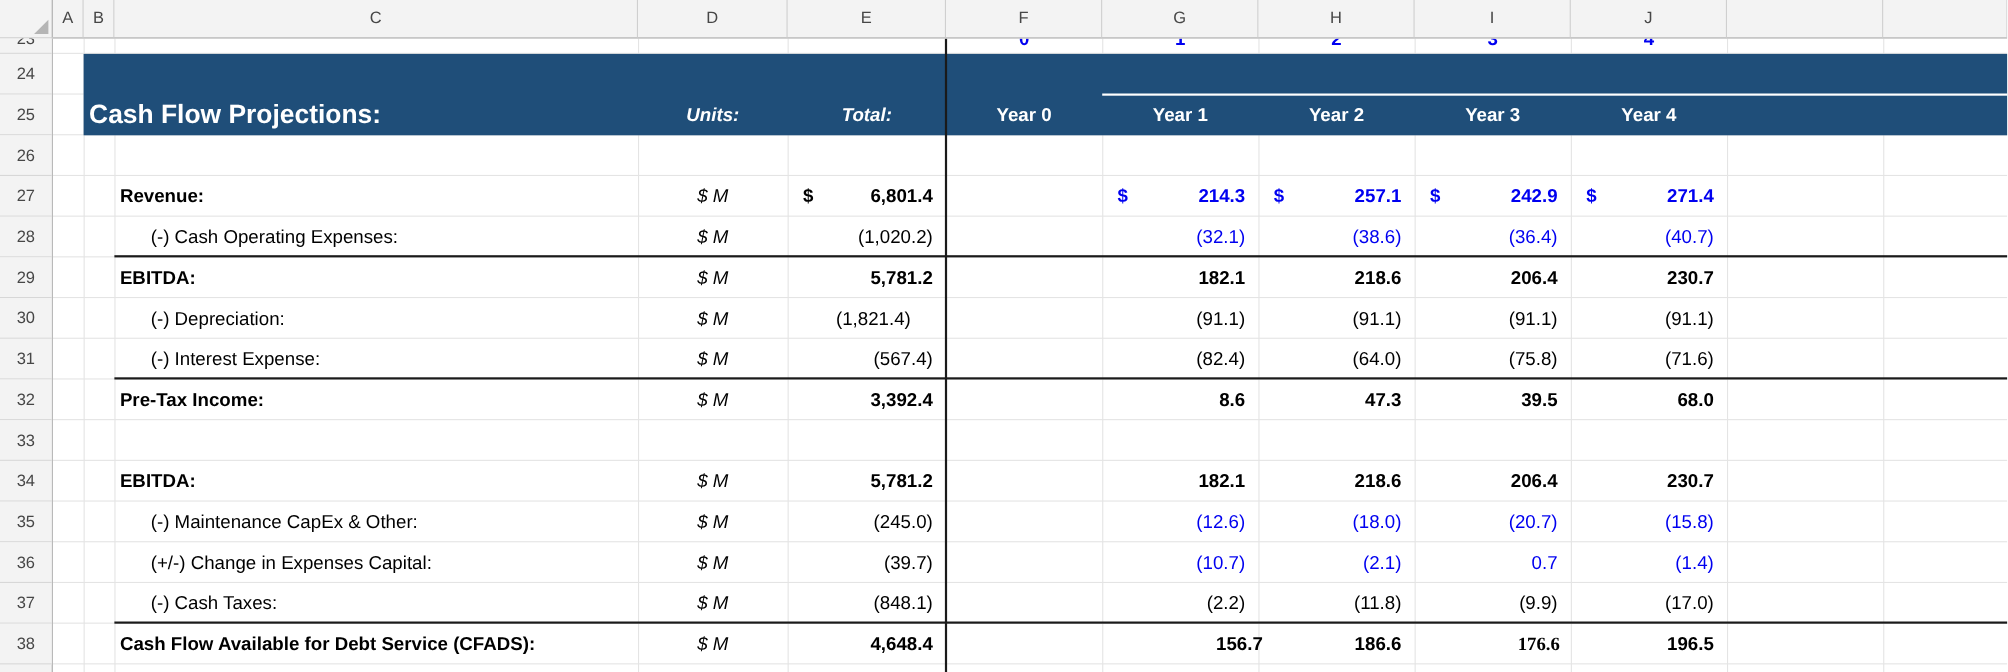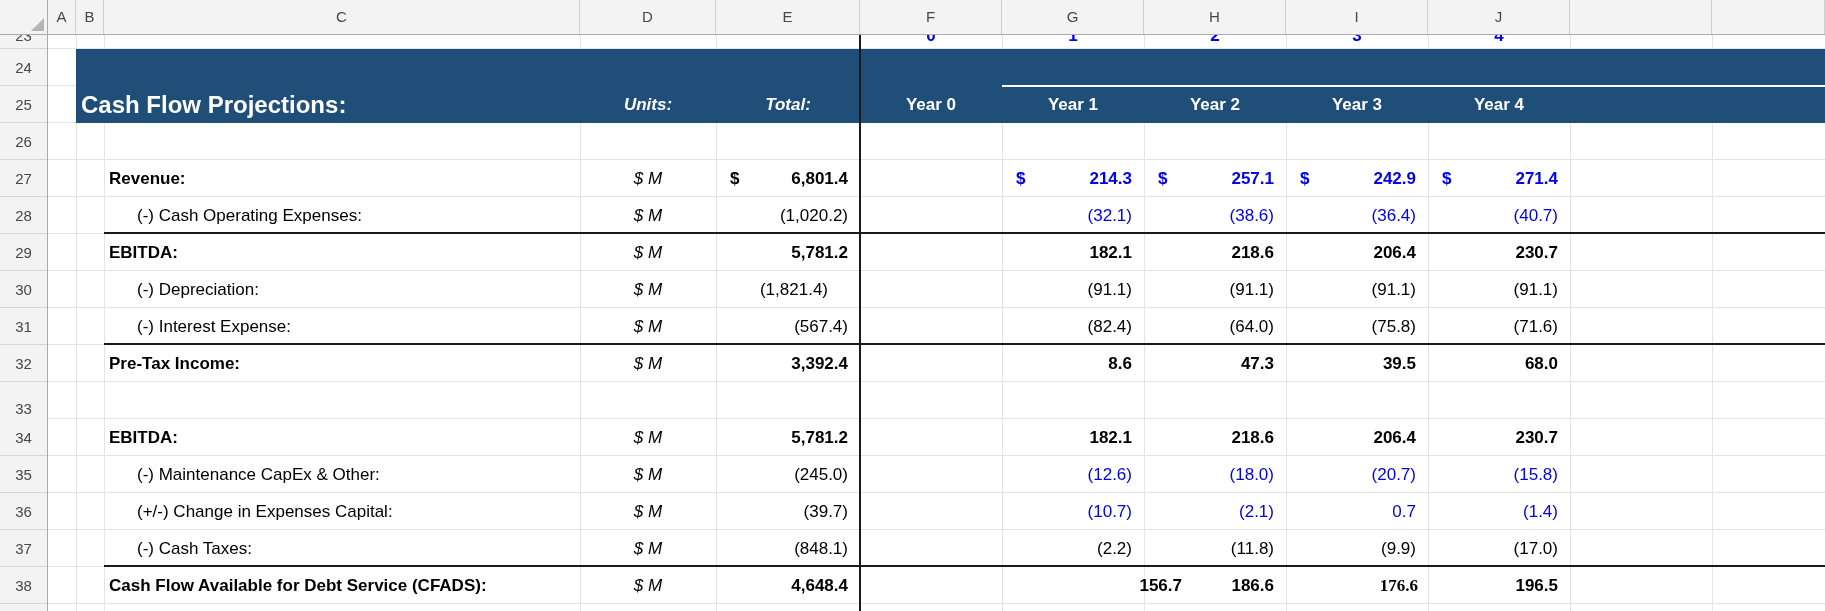--- a/index.html
+++ b/index.html
@@ -291,21 +291,21 @@
       </div>
       <div class="cell num" style="left: 1428px; width: 142px; top: 530px; height: 37px;">
         <div>(17.0)</div>
       </div>
       <div class="sumline" style="top: 565px;"></div>
       <div class="cell lbl bold" style="left: 104px; width: 476px; top: 567px; height: 37px;">Cash Flow Available for Debt Service (CFADS):</div>
       <div class="cell units" style="left: 580px; width: 136px; top: 567px; height: 37px;">$ M</div>
       <div class="cell num bold" style="left: 716px; width: 144px; top: 567px; height: 37px;">
         <div>4,648.4</div>
       </div>
-      <div class="cell num bold" style="left: 1052px; width: 142px; top: 567px; height: 37px; padding-left: 14px;">
+      <div class="cell num bold" style="left: 1018px; width: 142px; top: 567px; height: 37px; padding-left: 14px;">
         <div>156.7</div>
       </div>
       <div class="cell num bold" style="left: 1144px; width: 142px; top: 567px; height: 37px;">
         <div>186.6</div>
       </div>
       <div class="cell num bold" style="left: 1288px; width: 142px; top: 567px; height: 37px; font-family: Liberation Serif, serif;">
         <div>176.6</div>
       </div>
       <div class="cell num bold" style="left: 1428px; width: 142px; top: 567px; height: 37px;">
         <div>196.5</div>
@@ -356,21 +356,21 @@
       </div>
       <div class="rowhead" style="top: 236px; height: 37px;">
         <div class="rhnum">30</div>
       </div>
       <div class="rowhead" style="top: 273px; height: 37px;">
         <div class="rhnum">31</div>
       </div>
       <div class="rowhead" style="top: 310px; height: 37px;">
         <div class="rhnum">32</div>
       </div>
-      <div class="rowhead" style="top: 355px; height: 37px;">
+      <div class="rowhead" style="top: 347px; height: 37px;">
         <div class="rhnum">33</div>
       </div>
       <div class="rowhead" style="top: 384px; height: 37px;">
         <div class="rhnum">34</div>
       </div>
       <div class="rowhead" style="top: 421px; height: 37px;">
         <div class="rhnum">35</div>
       </div>
       <div class="rowhead" style="top: 458px; height: 37px;">
         <div class="rhnum">36</div>

